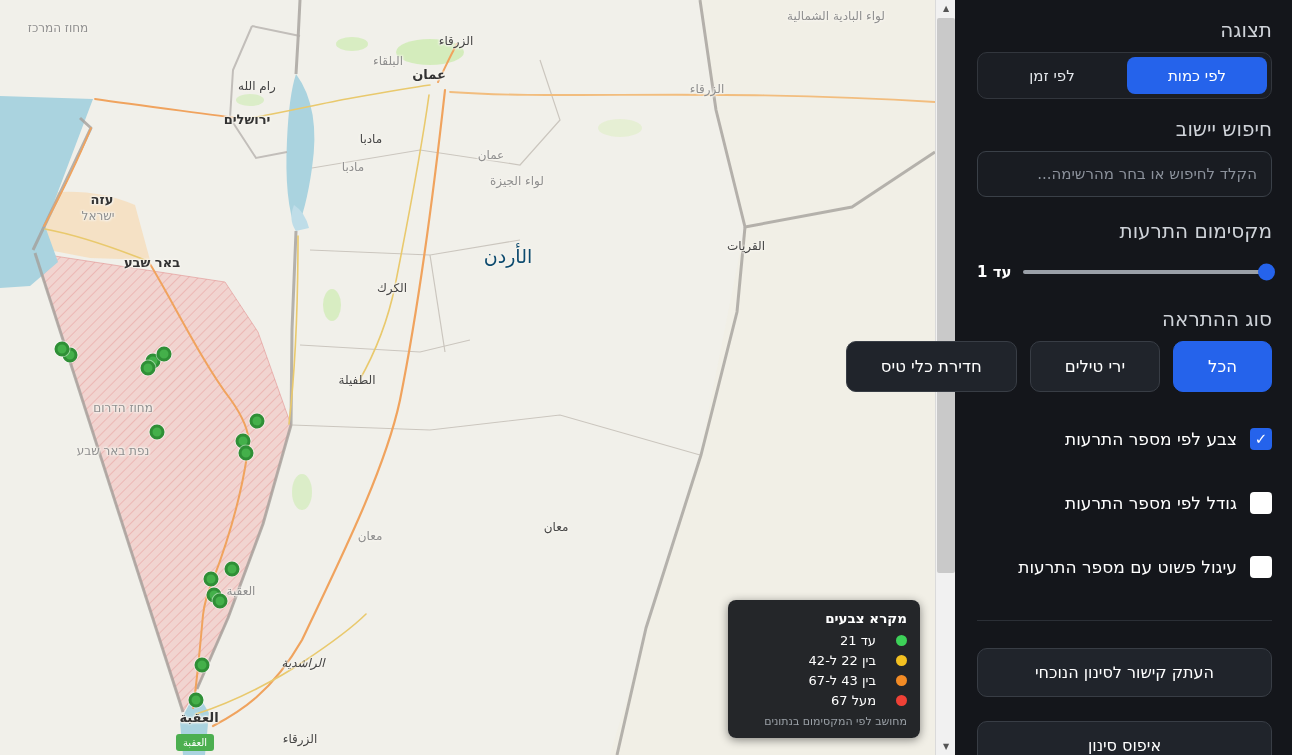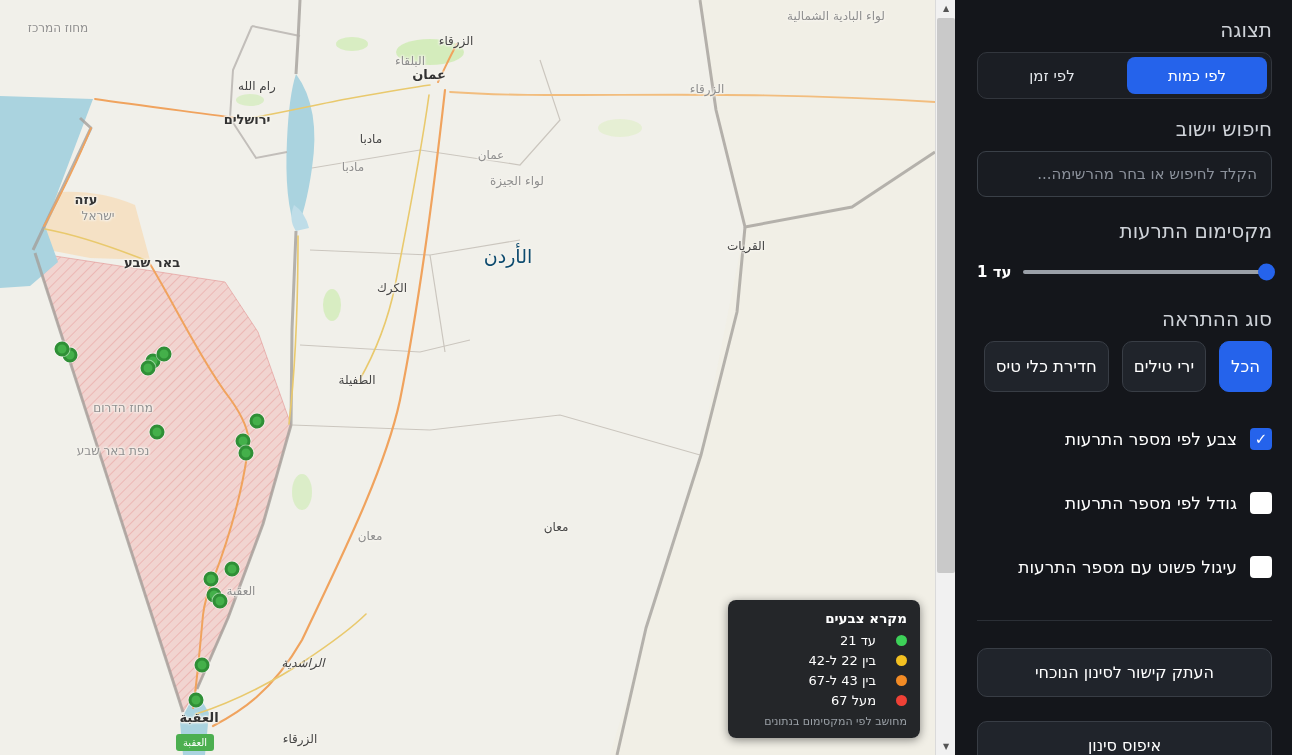--- a/index.html
+++ b/index.html
@@ -47,21 +47,21 @@
   .search-input{width:100%;height:46px;background:#191c22;border:1px solid #3a4048;border-radius:9px;
     color:#e5e7eb;font-size:15px;padding:0 14px;margin-bottom:22px;font-family:inherit}
   .search-input::placeholder{color:#8b919b}
   .slider-row{display:flex;align-items:center;gap:12px;margin:20px 0 26px}
   .slider-track{flex:1;height:4px;background:#9aa0a8;border-radius:2px;position:relative;cursor:pointer}
   .slider-thumb{position:absolute;right:-3px;top:50%;transform:translateY(-50%);width:17px;height:17px;
     border-radius:50%;background:var(--accent,#2563eb);cursor:grab}
   .slider-value{color:#fff;font-size:15px;font-weight:bold;white-space:nowrap}
   .type-row{display:flex;gap:13px;margin-bottom:36px}
   .type-btn{background:#20242b;border:1px solid #383d45;border-radius:10px;color:#fff;font-size:16.5px;
-    padding:15px 11px;font-family:inherit;cursor:pointer;white-space:nowrap}
+    padding:15px 34px;font-family:inherit;cursor:pointer;white-space:nowrap}
   .type-btn.active{background:var(--accent,#2563eb);border-color:var(--accent,#2563eb)}
   .check-row{display:flex;align-items:center;gap:13px;margin-bottom:42px;cursor:pointer}
   .checkbox{width:22px;height:22px;border-radius:4px;background:#fff;flex:0 0 auto;display:flex;
     align-items:center;justify-content:center;font-size:15px;color:#fff;line-height:1}
   .checkbox.checked{background:var(--accent,#2563eb)}
   .check-label{font-size:17px;color:#fff}
   .divider{border:none;border-top:1px solid #2b2f36;margin:0 0 27px}
   .action-btn{display:block;width:100%;height:49px;background:#20242b;border:1px solid #383d45;
     border-radius:10px;color:#fff;font-size:16px;margin-bottom:24px;font-family:inherit;cursor:pointer}
 </style>
@@ -132,30 +132,30 @@
         <path d="M298,236 C298,300 295,372 289,424" stroke="#e9c96d" stroke-width="1.6"></path>
         <path d="M196,714 C240,700 282,676 303,662 C330,644 352,628 366,614" stroke="#e9c96d" stroke-width="1.6"></path>
         <path d="M91,128 C78,160 58,200 44,226" stroke="#f0a35e" stroke-width="1.8"></path>
       </g>
     </svg>
 
     <div id="map-labels">
         <div class="map-label region" style="left: 58px; top: 28px;">מחוז המרכז</div>
         <div class="map-label town" style="left: 456px; top: 41px;">الزرقاء</div>
         <div class="map-label region" style="left: 836px; top: 16px;">لواء البادية الشمالية</div>
-        <div class="map-label region" style="left: 410px; top: 61px;">البلقاء</div>
+        <div class="map-label region" style="left: 388px; top: 61px;">البلقاء</div>
         <div class="map-label city" style="left: 429px; top: 74px;">عمان</div>
         <div class="map-label town" style="left: 257px; top: 86px;">رام الله</div>
         <div class="map-label region" style="left: 707px; top: 89px;">الزرقاء</div>
         <div class="map-label city" style="left: 247px; top: 119px;">ירושלים</div>
         <div class="map-label town" style="left: 371px; top: 139px;">مادبا</div>
         <div class="map-label region" style="left: 353px; top: 167px;">مادبا</div>
         <div class="map-label region" style="left: 491px; top: 155px;">عمان</div>
         <div class="map-label region" style="left: 517px; top: 181px;">لواء الجيزة</div>
-        <div class="map-label city" style="left: 86px; top: 199px;">עזה</div>
+        <div class="map-label city" style="left: 86px; top: 199px; padding-left: 32px;">עזה</div>
         <div class="map-label region" style="left: 98px; top: 216px;">ישראל</div>
         <div class="map-label country" style="left: 508px; top: 256px;">الأردن</div>
         <div class="map-label town" style="left: 746px; top: 246px;">القريات</div>
         <div class="map-label city" style="left: 152px; top: 262px;">באר שבע</div>
         <div class="map-label town" style="left: 392px; top: 288px;">الكرك</div>
         <div class="map-label town" style="left: 357px; top: 380px;">الطفيلة</div>
         <div class="map-label region" style="left: 123px; top: 408px;">מחוז הדרום</div>
         <div class="map-label region" style="left: 113px; top: 451px;">נפת באר שבע</div>
         <div class="map-label region" style="left: 370px; top: 536px;">معان</div>
         <div class="map-label town" style="left: 556px; top: 527px;">معان</div>

